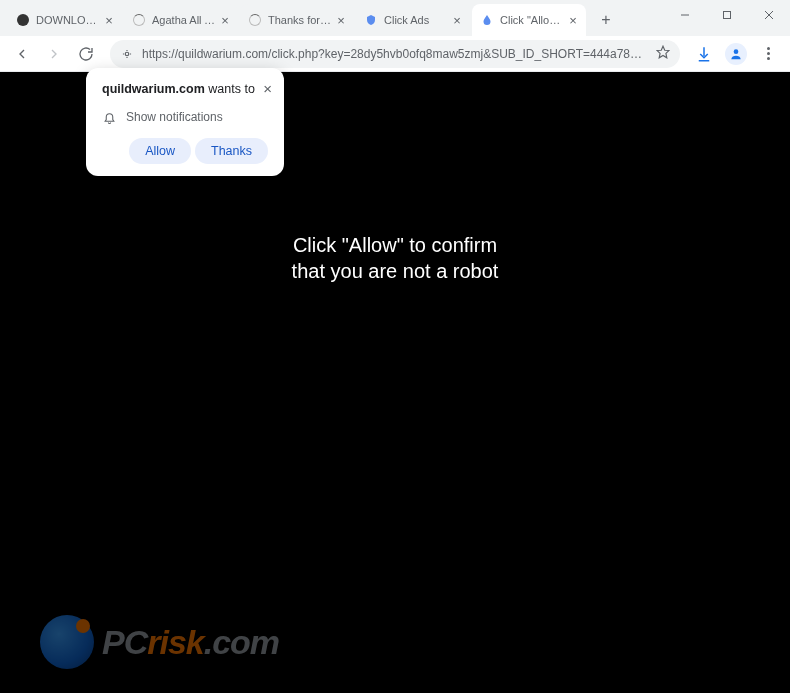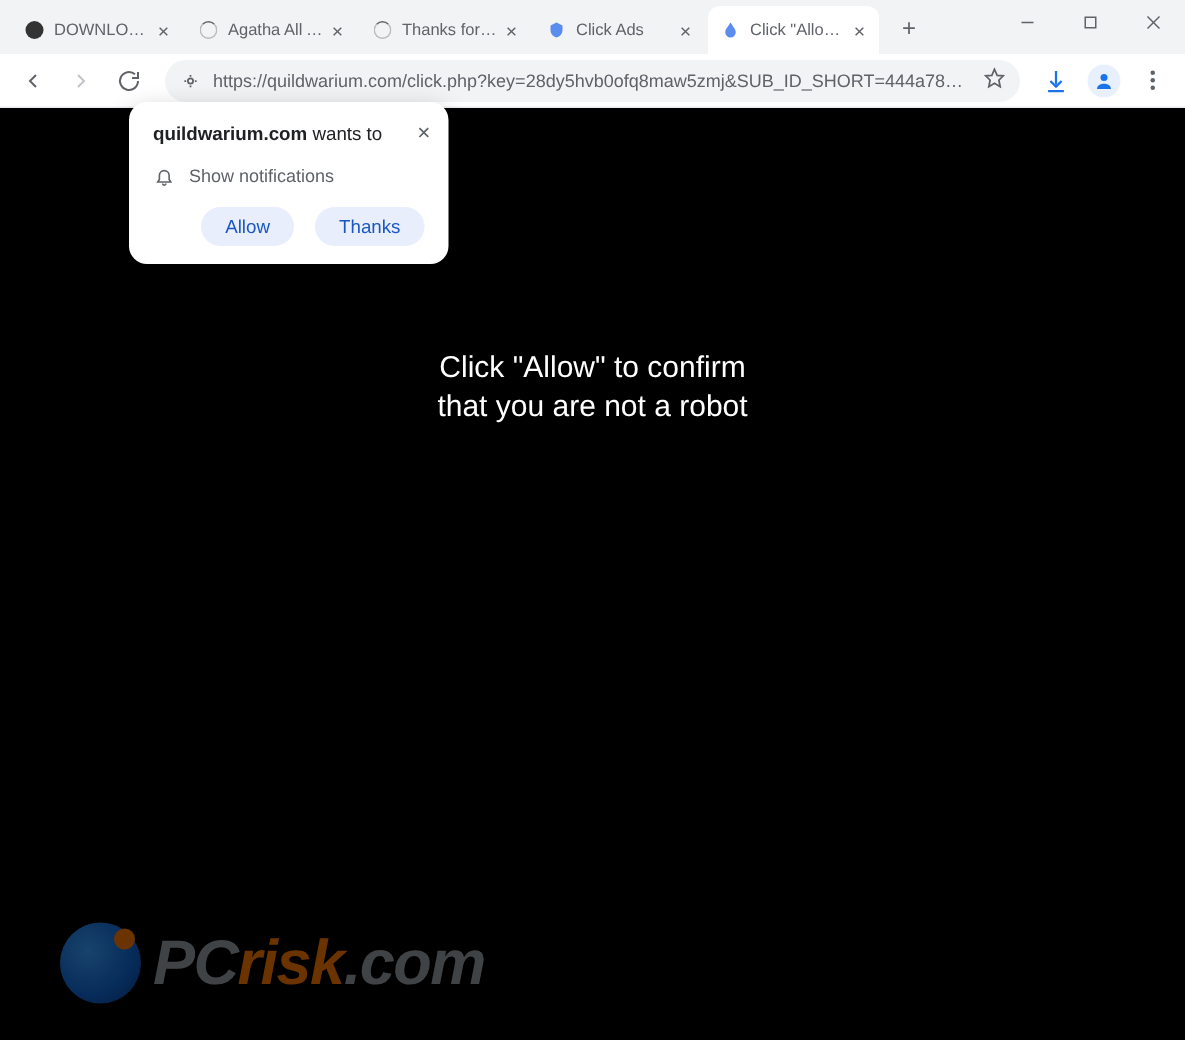--- a/index.html
+++ b/index.html
@@ -30,34 +30,34 @@
   .download-icon { color: #1a73e8; }
   .profile { width: 22px; height: 22px; border-radius: 50%; background: #e8f0fe; display: flex; align-items: center; justify-content: center; }
   .menu-dots { color: #5f6368; display: flex; flex-direction: column; gap: 2px; align-items: center; justify-content: center; }
   .menu-dots span { width: 3px; height: 3px; background: #5f6368; border-radius: 50%; }
 
   
   .content { position: absolute; top: 72px; left: 0; right: 0; bottom: 0; background: #000; }
   .page-text { position: absolute; left: 50%; top: 160px; transform: translateX(-50%); color: #fff; font-size: 20px; font-weight: 500; text-align: center; line-height: 1.3; white-space: pre-line; }
 
   
-  .perm-popup { position: absolute; top: 68px; left: 86px; width: 213px; background: #fff; border-radius: 12px; box-shadow: 0 4px 16px rgba(0,0,0,0.2); padding: 14px 16px 12px; z-index: 10; }
+  .perm-popup { position: absolute; top: 68px; left: 86px; width: 198px; background: #fff; border-radius: 12px; box-shadow: 0 4px 16px rgba(0,0,0,0.2); padding: 14px 16px 12px; z-index: 10; }
   .perm-head { font-size: 12.5px; color: #202124; }
   .perm-head b { font-weight: 600; }
   .perm-close { position: absolute; top: 12px; right: 12px; color: #5f6368; font-size: 15px; }
   .perm-row { display: flex; align-items: flex-start; margin-top: 14px; color: #5f6368; font-size: 12px; }
   .perm-row .bell { width: 14px; height: 14px; margin-right: 10px; display: flex; align-items: center; justify-content: center; }
-  .perm-btns { display: flex; justify-content: flex-end; gap: 14px; margin-top: 14px; }
+  .perm-btns { display: flex; justify-content: flex-end; gap: 4px; margin-top: 14px; }
   .perm-btn { background: #e8eefc; color: #1a57c4; border: none; border-radius: 16px; padding: 6px 16px; font-size: 12.5px; font-weight: 500; cursor: pointer; }
 
   
   .watermark { position: absolute; left: 40px; bottom: 24px; display: flex; align-items: center; opacity: 0.42; }
   .watermark .orb { width: 54px; height: 54px; border-radius: 50%; background: radial-gradient(circle at 35% 35%, #3aa0ff 0%, #1068d6 60%, #0a3f8a 100%); position: relative; margin-right: 8px; }
   .watermark .orb::after { content: ""; position: absolute; width: 14px; height: 14px; border-radius: 50%; background: #ff7a00; right: 4px; top: 4px; }
-  .watermark .txt { font-size: 42px; font-weight: 700; font-style: italic; letter-spacing: -1px; color: #9aa0a6; font-family: Arial, sans-serif; }
+  .watermark .txt { font-size: 34px; font-weight: 700; font-style: italic; letter-spacing: -1px; color: #9aa0a6; font-family: Arial, sans-serif; }
   .watermark .txt .accent { color: #ff7a00; font-style: italic; }
 
   
   .spinner { width: 12px; height: 12px; border: 1.5px solid #bbb; border-top-color: #666; border-radius: 50%; }
   .globe-dot { width: 12px; height: 12px; border-radius: 50%; background: #333; }
   .shield { color: #5b8def; }
   .drop { color: #5b8def; }
 </style>
 </head>
 <body>

